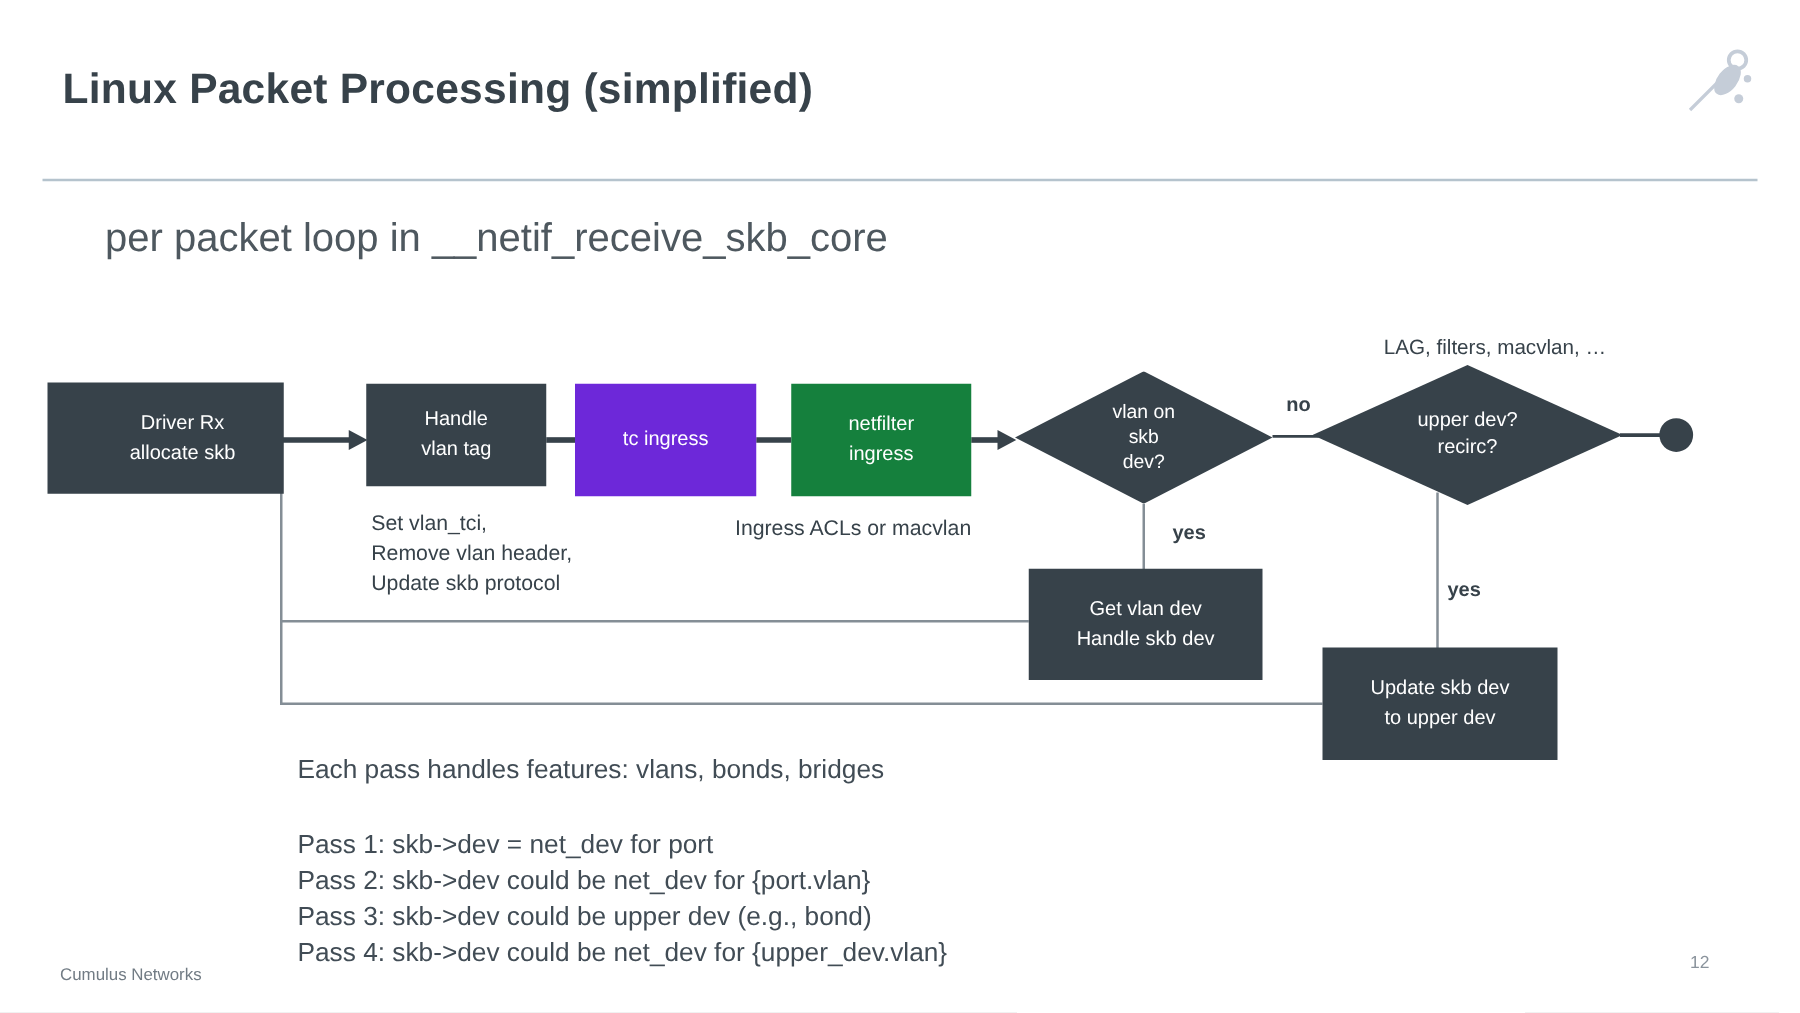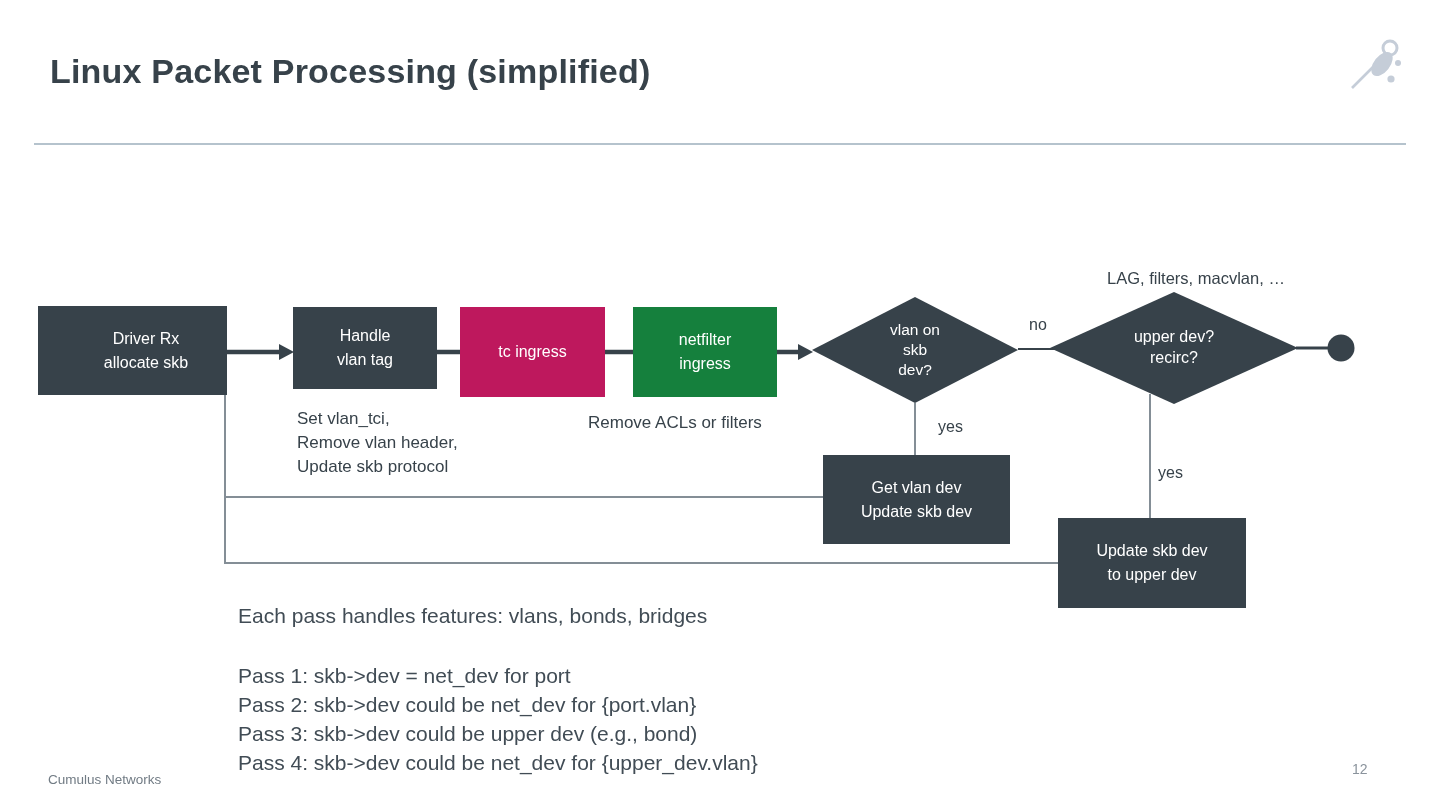--- a/index.html
+++ b/index.html
@@ -15,27 +15,27 @@
   .subtitle{position:absolute;left:84px;top:172px;font-size:32px;color:#4E585F;}
   .logo{position:absolute;left:1346px;top:36px;width:58px;height:60px;}
 
   svg.connectors{position:absolute;left:0;top:0;z-index:1;}
 
   .node{
     position:absolute;z-index:2;display:flex;align-items:center;justify-content:center;
     text-align:center;color:#ffffff;font-size:16px;line-height:1.5;white-space:pre-line;
   }
   .dark{background:#37424A;}
-  .purple{background:#be185d;}
+  .purple{background:#6d28d9;}
   .green{background:#15803d;}
   .diamond{
     clip-path:polygon(50% 0,100% 50%,50% 100%,0 50%);
     line-height:1.3;font-size:15.5px;
   }
-  .edge-label{position:absolute;z-index:2;font-size:16px;color:#37424A;}
+  .edge-label{position:absolute;z-index:2;font-size:16px;color:#37424A;font-weight:bold;}
   .annotation{
     position:absolute;z-index:2;font-size:17px;color:#37424A;line-height:1.42;
     white-space:pre-line;
   }
   .notes{position:absolute;left:238px;top:604px;z-index:2;color:#414C55;}
   .notes .lead{font-size:21px;margin-bottom:33px;}
   .notes .pass{font-size:21px;line-height:29px;}
   .footer-company{position:absolute;left:48px;top:772px;font-size:13.5px;color:#717B84;}
   .footer-page{position:absolute;left:1352px;top:761px;font-size:14px;color:#8A939C;}
 </style>
@@ -53,20 +53,21 @@
         <ellipse cx="36" cy="28" rx="8" ry="14" transform="rotate(38 36 28)" stroke="none"></ellipse>
         <circle cx="44" cy="12" r="7" fill="none" stroke-width="3"></circle>
         <circle cx="52" cy="27" r="3" stroke="none"></circle>
         <circle cx="45" cy="43" r="3.6" stroke="none"></circle>
       </g>
     </svg>
   </div>
 
   <div class="rule"></div>
 
+  <div class="subtitle">per packet loop in __netif_receive_skb_core</div>
 
   <svg class="connectors" width="1440" height="810">
 
     <line x1="200" y1="352" x2="281" y2="352" stroke="#37424A" stroke-width="4.5"></line>
     <polygon points="279,344 294,352 279,360" fill="#37424A"></polygon>
     <line x1="437" y1="352" x2="460" y2="352" stroke="#37424A" stroke-width="4.5"></line>
     <line x1="605" y1="352" x2="633" y2="352" stroke="#37424A" stroke-width="4.5"></line>
     <line x1="777" y1="352" x2="799" y2="352" stroke="#37424A" stroke-width="4.5"></line>
     <polygon points="798,344 813,352 798,360" fill="#37424A"></polygon>
 
@@ -95,34 +96,34 @@
 ingress</div>
 
   <div class="node dark diamond" style="left:812px;top:297px;width:206px;height:106px;">vlan on
 skb
 dev?</div>
 
   <div class="node dark diamond" style="left:1050px;top:292px;width:248px;height:112px;font-size:16px;">upper dev?
 recirc?</div>
 
   <div class="node dark" style="left:823px;top:455px;width:187px;height:89px;">Get vlan dev
-Update skb dev</div>
+Handle skb dev</div>
 
   <div class="node dark" style="left:1058px;top:518px;width:188px;height:90px;">Update skb dev
 to upper dev</div>
 
   <div class="edge-label" style="left:1029px;top:316px;">no</div>
   <div class="edge-label" style="left:938px;top:418px;">yes</div>
   <div class="edge-label" style="left:1158px;top:464px;">yes</div>
 
   <div class="annotation" style="left:1107px;top:267px;font-size:16.5px;">LAG, filters, macvlan, …</div>
   <div class="annotation" style="left:297px;top:407px;">Set vlan_tci,
 Remove vlan header,
 Update skb protocol</div>
-  <div class="annotation" style="left:588px;top:411px;">Remove ACLs or filters</div>
+  <div class="annotation" style="left:588px;top:411px;">Ingress ACLs or macvlan</div>
 
   <div class="notes">
     <div class="lead">Each pass handles features: vlans, bonds, bridges</div>
     <div class="pass">Pass 1: skb-&gt;dev = net_dev for port</div>
     <div class="pass">Pass 2: skb-&gt;dev could be net_dev for {port.vlan}</div>
     <div class="pass">Pass 3: skb-&gt;dev could be upper dev (e.g., bond)</div>
     <div class="pass">Pass 4: skb-&gt;dev could be net_dev for {upper_dev.vlan}</div>
   </div>
 
   <div class="footer-company">Cumulus Networks</div>

